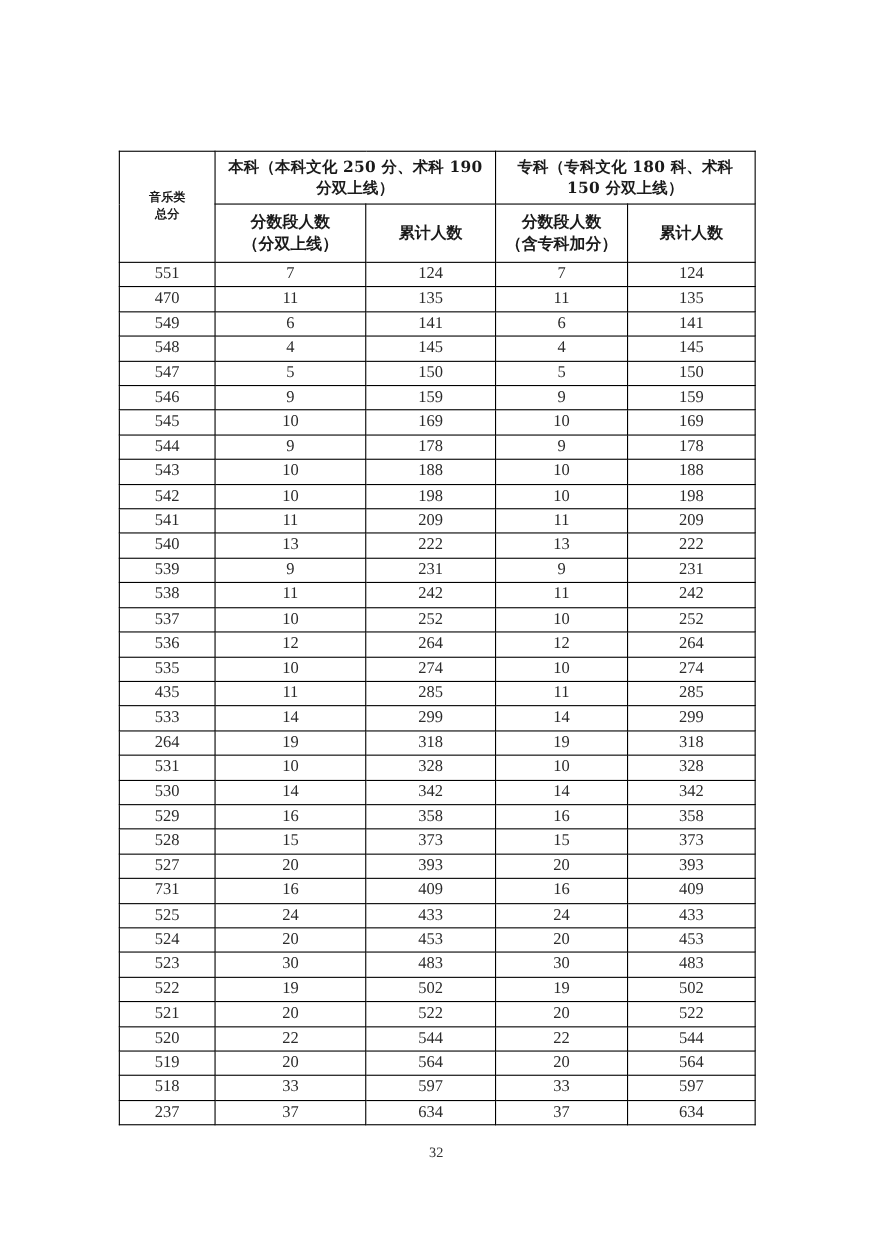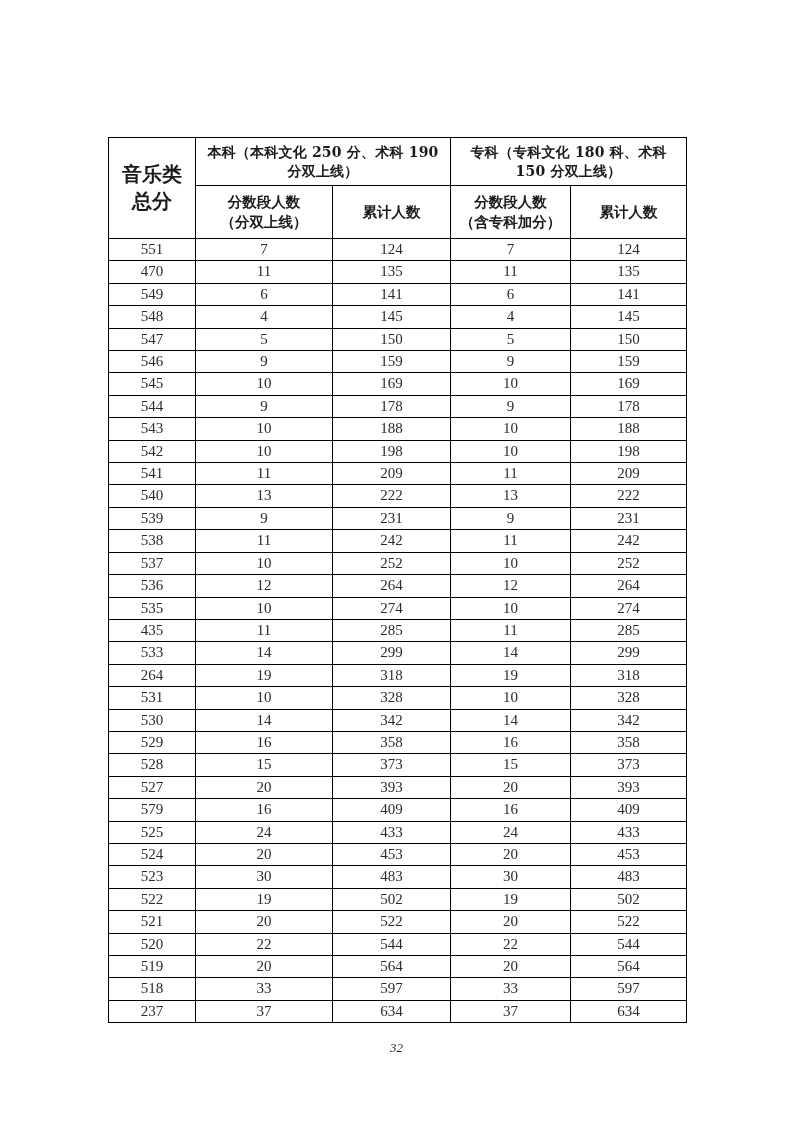--- a/index.html
+++ b/index.html
@@ -59,21 +59,21 @@
   th.group-head {
     height: 41px;
     font-size: 14px;
     letter-spacing: 0.2px;
   }
   th.sub-head {
     height: 46px;
     font-size: 14.5px;
   }
   th.corner-head {
-    font-size: 20px;
+    font-size: 11px;
   }
   th .hline { display: block; }
 
   .score-table td {
     height: 21.4px;
     font-size: 15px;
     font-family: "Liberation Serif", "DejaVu Serif", serif;
     line-height: 21.4px;
     color: #2b2b2b;
   }
@@ -81,21 +81,20 @@
   
   .page-number {
     position: absolute;
     left: 0;
     top: 1040px;
     width: 793px;
     text-align: center;
     font-family: "Liberation Serif", "DejaVu Serif", serif;
     font-size: 13px;
     color: #333333;
-    font-style: italic;
   }
 </style>
 </head>
 <body>
 
 <div class="page">
 
   <table class="score-table">
     <colgroup>
       <col class="c-score">
@@ -300,21 +299,21 @@
           <td>373</td>
         </tr>
         <tr>
           <td>527</td>
           <td>20</td>
           <td>393</td>
           <td>20</td>
           <td>393</td>
         </tr>
         <tr>
-          <td>579</td>
+          <td>731</td>
           <td>16</td>
           <td>409</td>
           <td>16</td>
           <td>409</td>
         </tr>
         <tr>
           <td>525</td>
           <td>24</td>
           <td>433</td>
           <td>24</td>

